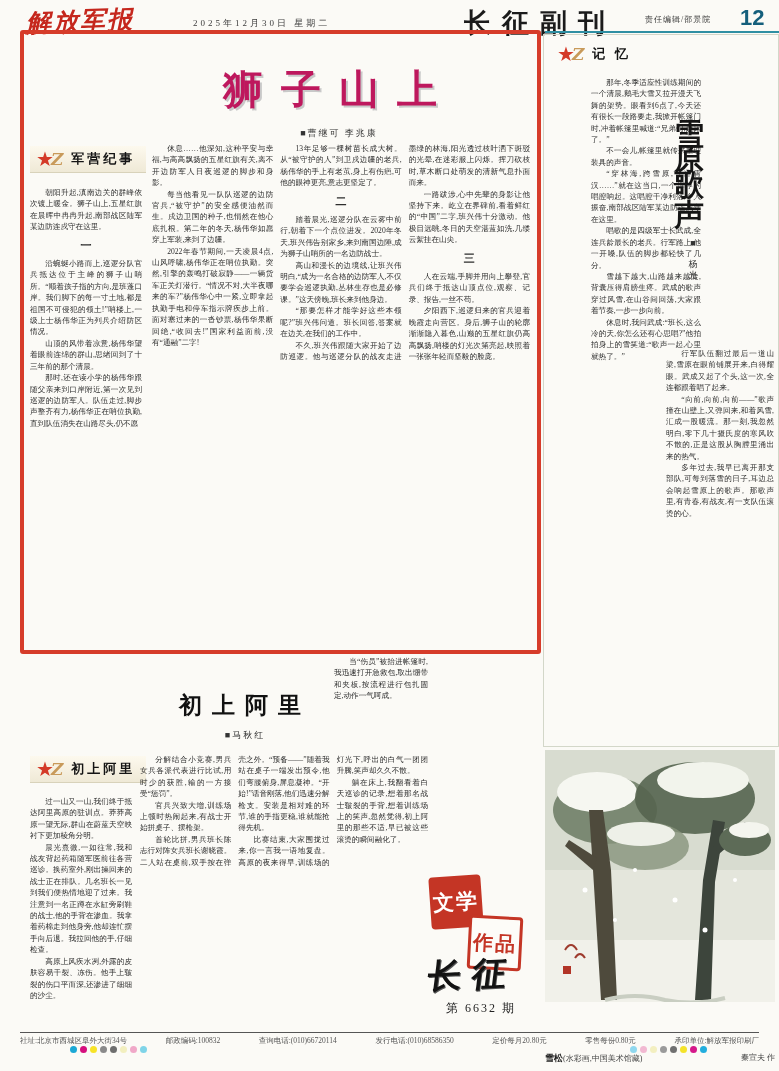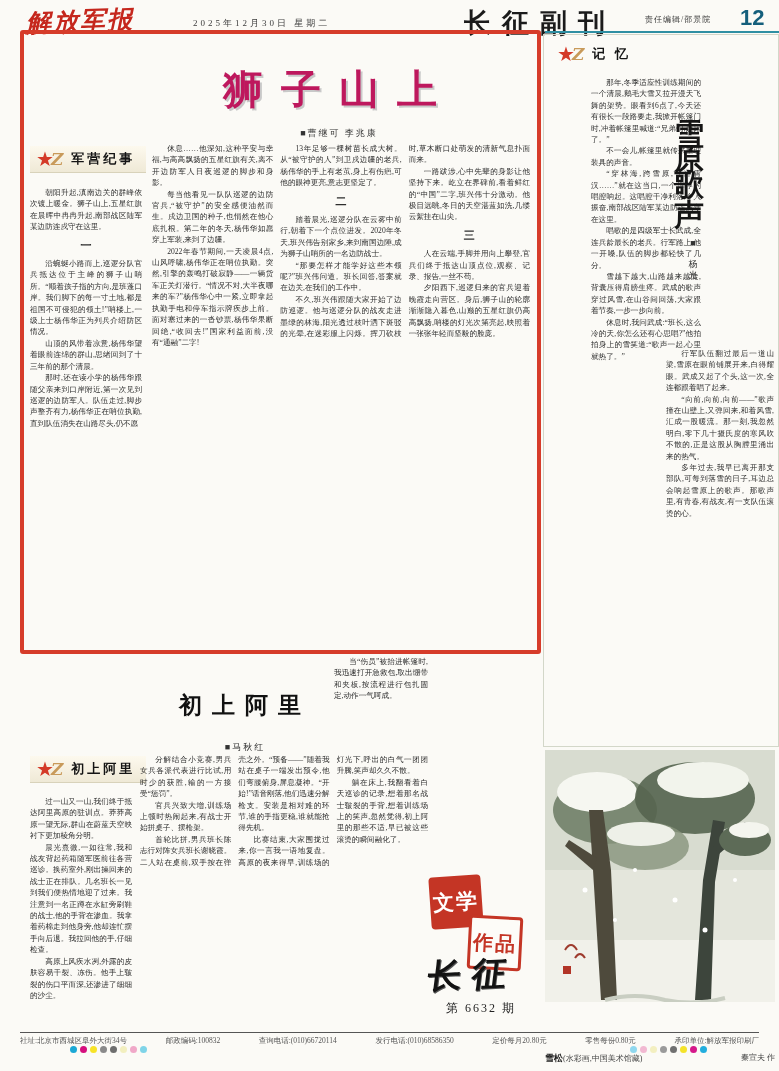--- a/index.html
+++ b/index.html
@@ -103,20 +103,21 @@
   <div class="abs bodytxt flow3" style="left:152px;top:143px;width:378px;height:498px;">
     <div>
         <p>休息……他深知,这种平安与幸福,与高高飘扬的五星红旗有关,离不开边防军人日夜巡逻的脚步和身影。</p>
         <p>每当他看见一队队巡逻的边防官兵,“被守护”的安全感便油然而生。戍边卫国的种子,也悄然在他心底扎根。第二年的冬天,杨伟华如愿穿上军装,来到了边疆。</p>
         <p>2022年春节期间,一天凌晨4点,山风呼啸,杨伟华正在哨位执勤。突然,引擎的轰鸣打破寂静——一辆货车正关灯潜行。“情况不对,大半夜哪来的车?”杨伟华心中一紧,立即拿起执勤手电和停车指示牌疾步上前。面对塞过来的一沓钞票,杨伟华果断回绝,“收回去!”国家利益面前,没有“通融”二字!</p>
         <p>13年足够一棵树苗长成大树。从“被守护的人”到卫戍边疆的老兵,杨伟华的手上有老茧,身上有伤疤,可他的眼神更亮,意志更坚定了。</p>
       </div>
     <div class="secmark">二</div>
     <div>
         <p>踏着晨光,巡逻分队在云雾中前行,朝着下一个点位进发。2020年冬天,班兴伟告别家乡,来到南国边陲,成为狮子山哨所的一名边防战士。</p>
+        <p>高山和漫长的边境线,让班兴伟明白,“成为一名合格的边防军人,不仅要学会巡逻执勤,丛林生存也是必修课。”这天傍晚,班长来到他身边。</p>
         <p>“那要怎样才能学好这些本领呢?”班兴伟问道。班长回答,答案就在边关,在我们的工作中。</p>
         <p>不久,班兴伟跟随大家开始了边防巡逻。他与巡逻分队的战友走进墨绿的林海,阳光透过枝叶洒下斑驳的光晕,在迷彩服上闪烁。挥刀砍枝时,草木断口处萌发的清新气息扑面而来。</p>
         <p>一路跋涉,心中先辈的身影让他坚持下来。屹立在界碑前,看着鲜红的“中国”二字,班兴伟十分激动。他极目远眺,冬日的天空湛蓝如洗,几缕云絮挂在山尖。</p>
       </div>
     <div class="secmark">三</div>
     <div>
         <p>人在云端,手脚并用向上攀登,官兵们终于抵达山顶点位,观察、记录、报告,一丝不苟。</p>
         <p>夕阳西下,巡逻归来的官兵迎着晚霞走向营区。身后,狮子山的轮廓渐渐隐入暮色,山巅的五星红旗仍高高飘扬,哨楼的灯光次第亮起,映照着一张张年轻而坚毅的脸庞。</p>
       </div>
   </div>
@@ -147,21 +148,21 @@
   <div class="abs bodytxt" style="left:666px;top:348px;width:108px;height:388px;">
     <div>
         <p>行军队伍翻过最后一道山梁,雪原在眼前铺展开来,白得耀眼。武成又起了个头,这一次,全连都跟着唱了起来。</p>
         <p>“向前,向前,向前——”歌声撞在山壁上,又弹回来,和着风雪,汇成一股暖流。那一刻,我忽然明白,零下几十摄氏度的寒风吹不散的,正是这股从胸膛里涌出来的热气。</p>
         <p>多年过去,我早已离开那支部队,可每到落雪的日子,耳边总会响起雪原上的歌声。那歌声里,有青春,有战友,有一支队伍滚烫的心。</p>
       </div>
   </div>
 
   <div class="abs" style="left:140px;top:690px;width:210px;">
     <div class="h1bottom">初上阿里</div>
-    <div class="byline" style="margin-top:20px;">■马秋红</div>
+    <div class="byline" style="margin-top:8px;">■马秋红</div>
   </div>
 
   <div class="abs bodytxt" style="left:334px;top:656px;width:94px;height:92px;">
     <div>
         <p>当“伤员”被抬进帐篷时,我迅速打开急救包,取出绷带和夹板,按流程进行包扎固定,动作一气呵成。</p>
       </div>
   </div>
 
   <div class="abs widget" style="left:30px;top:756px;width:104px;">
     <span class="star">★</span>

